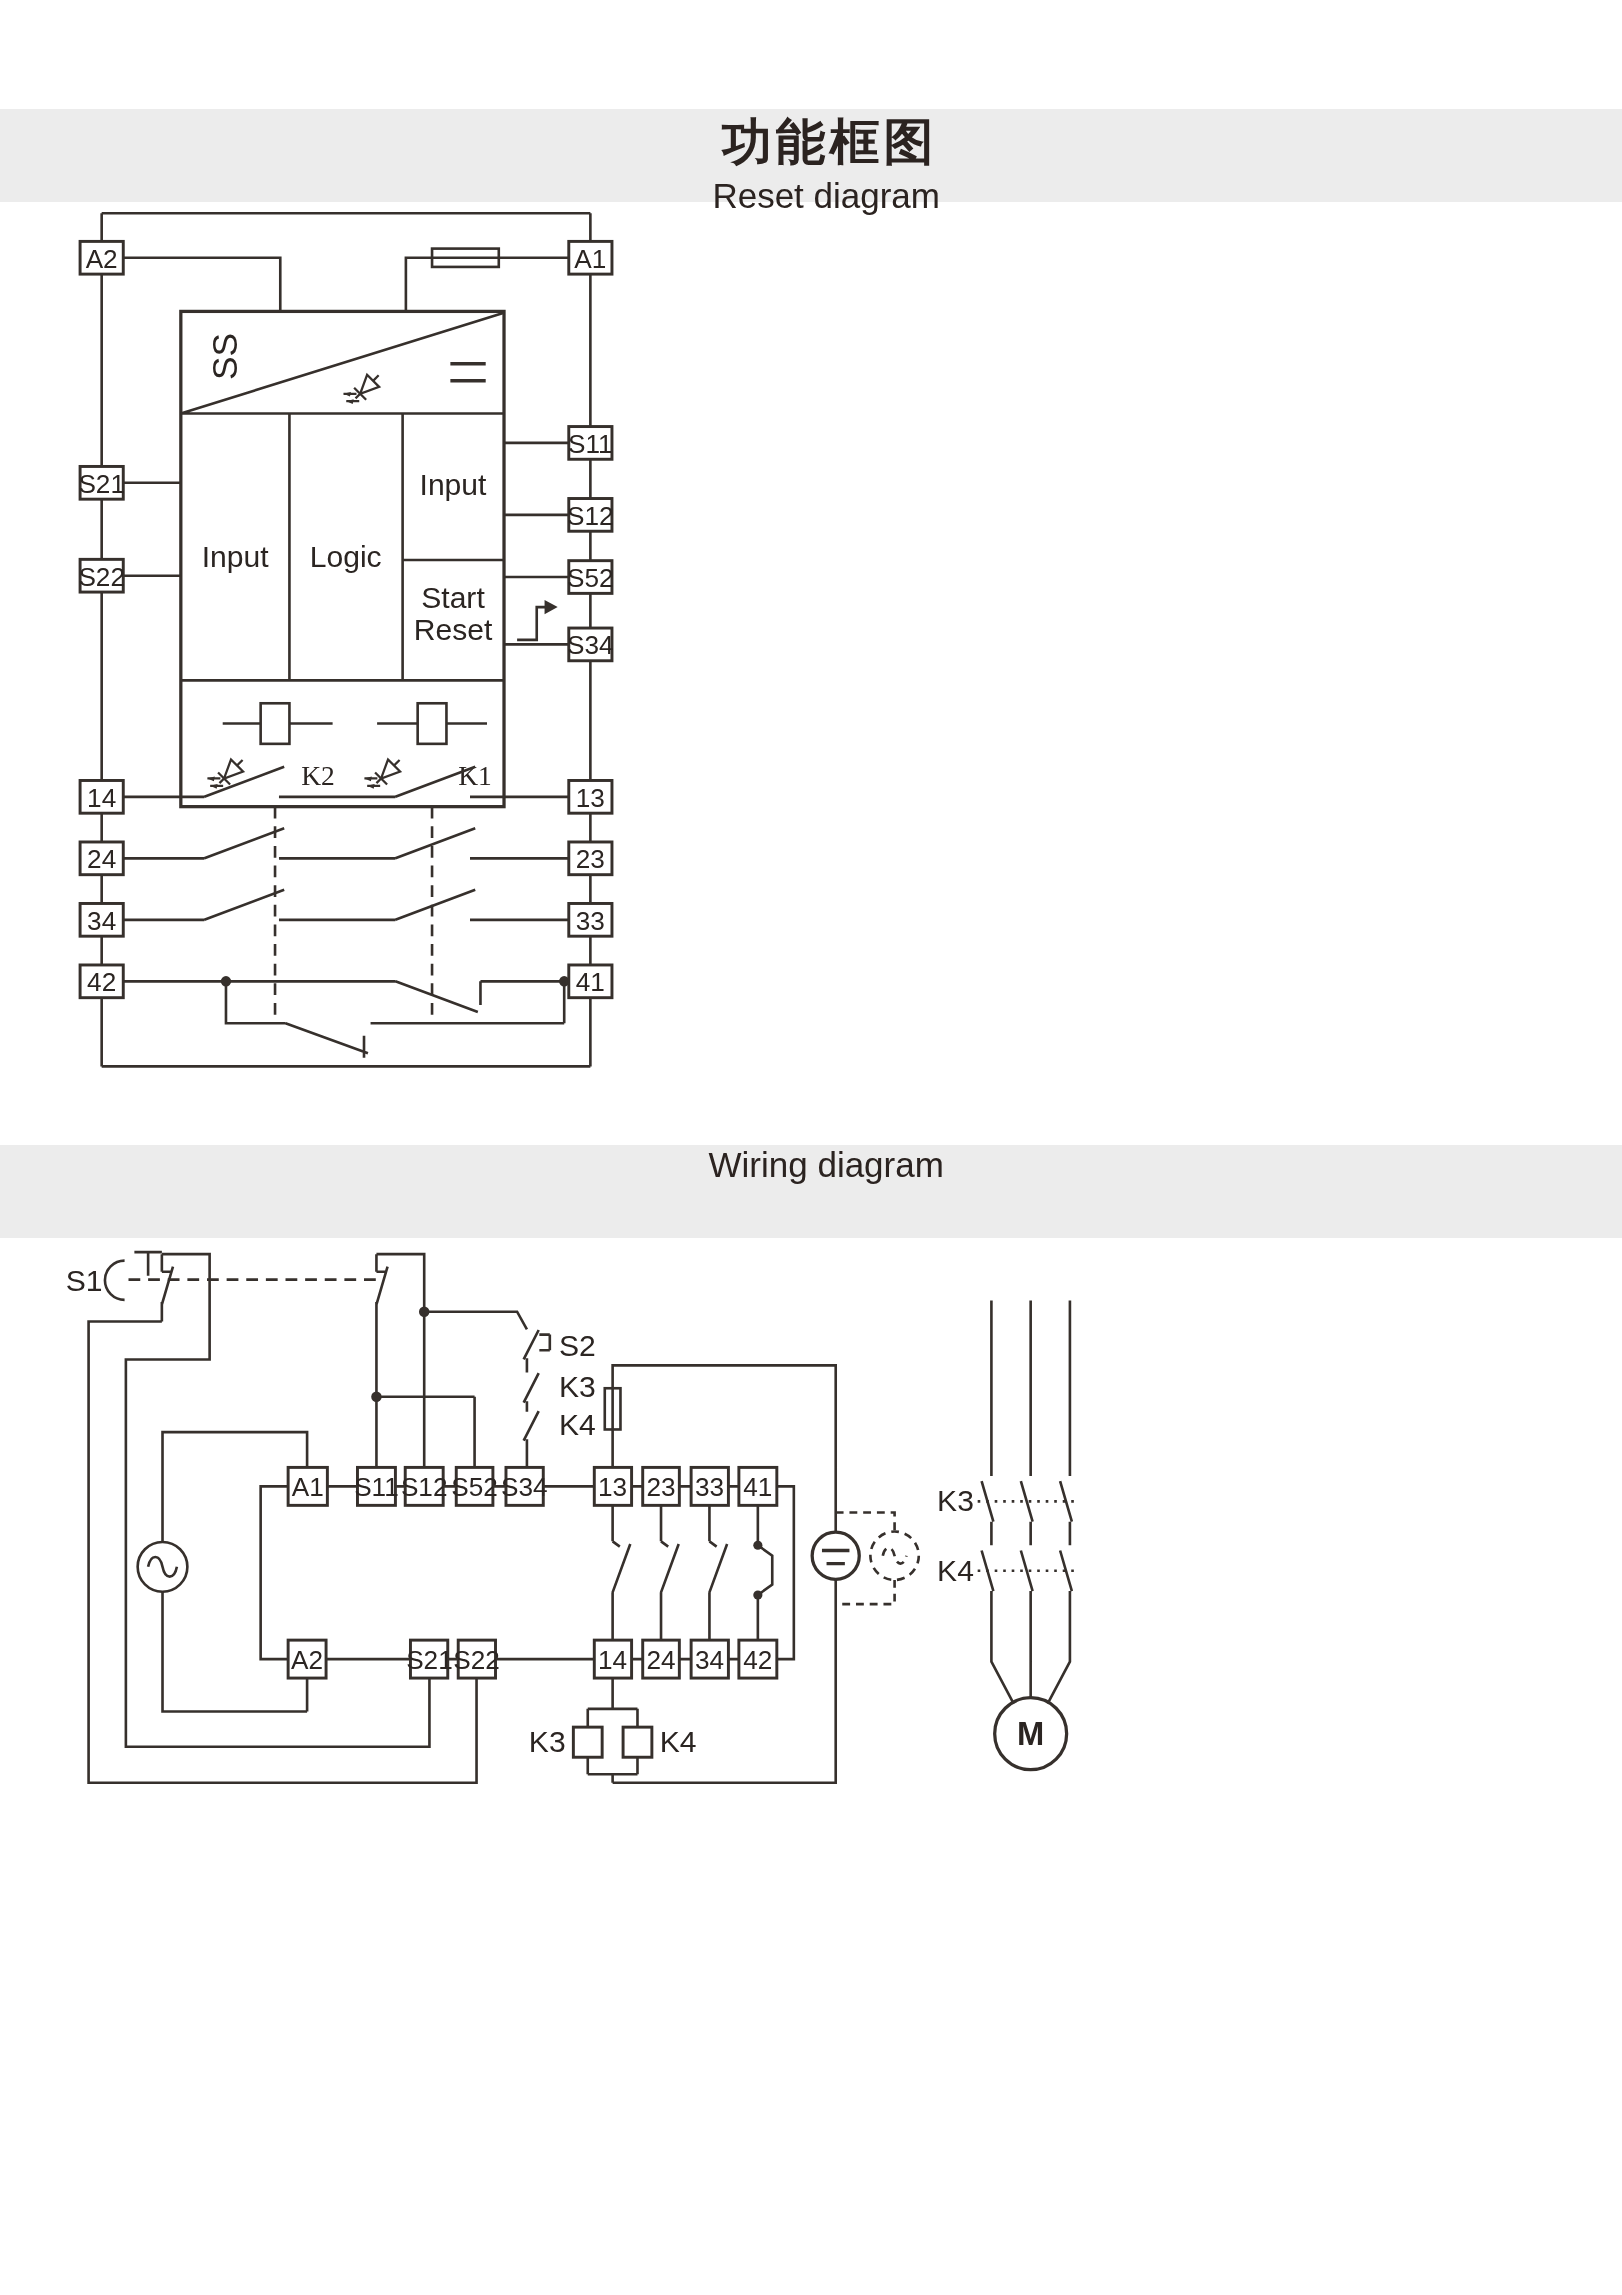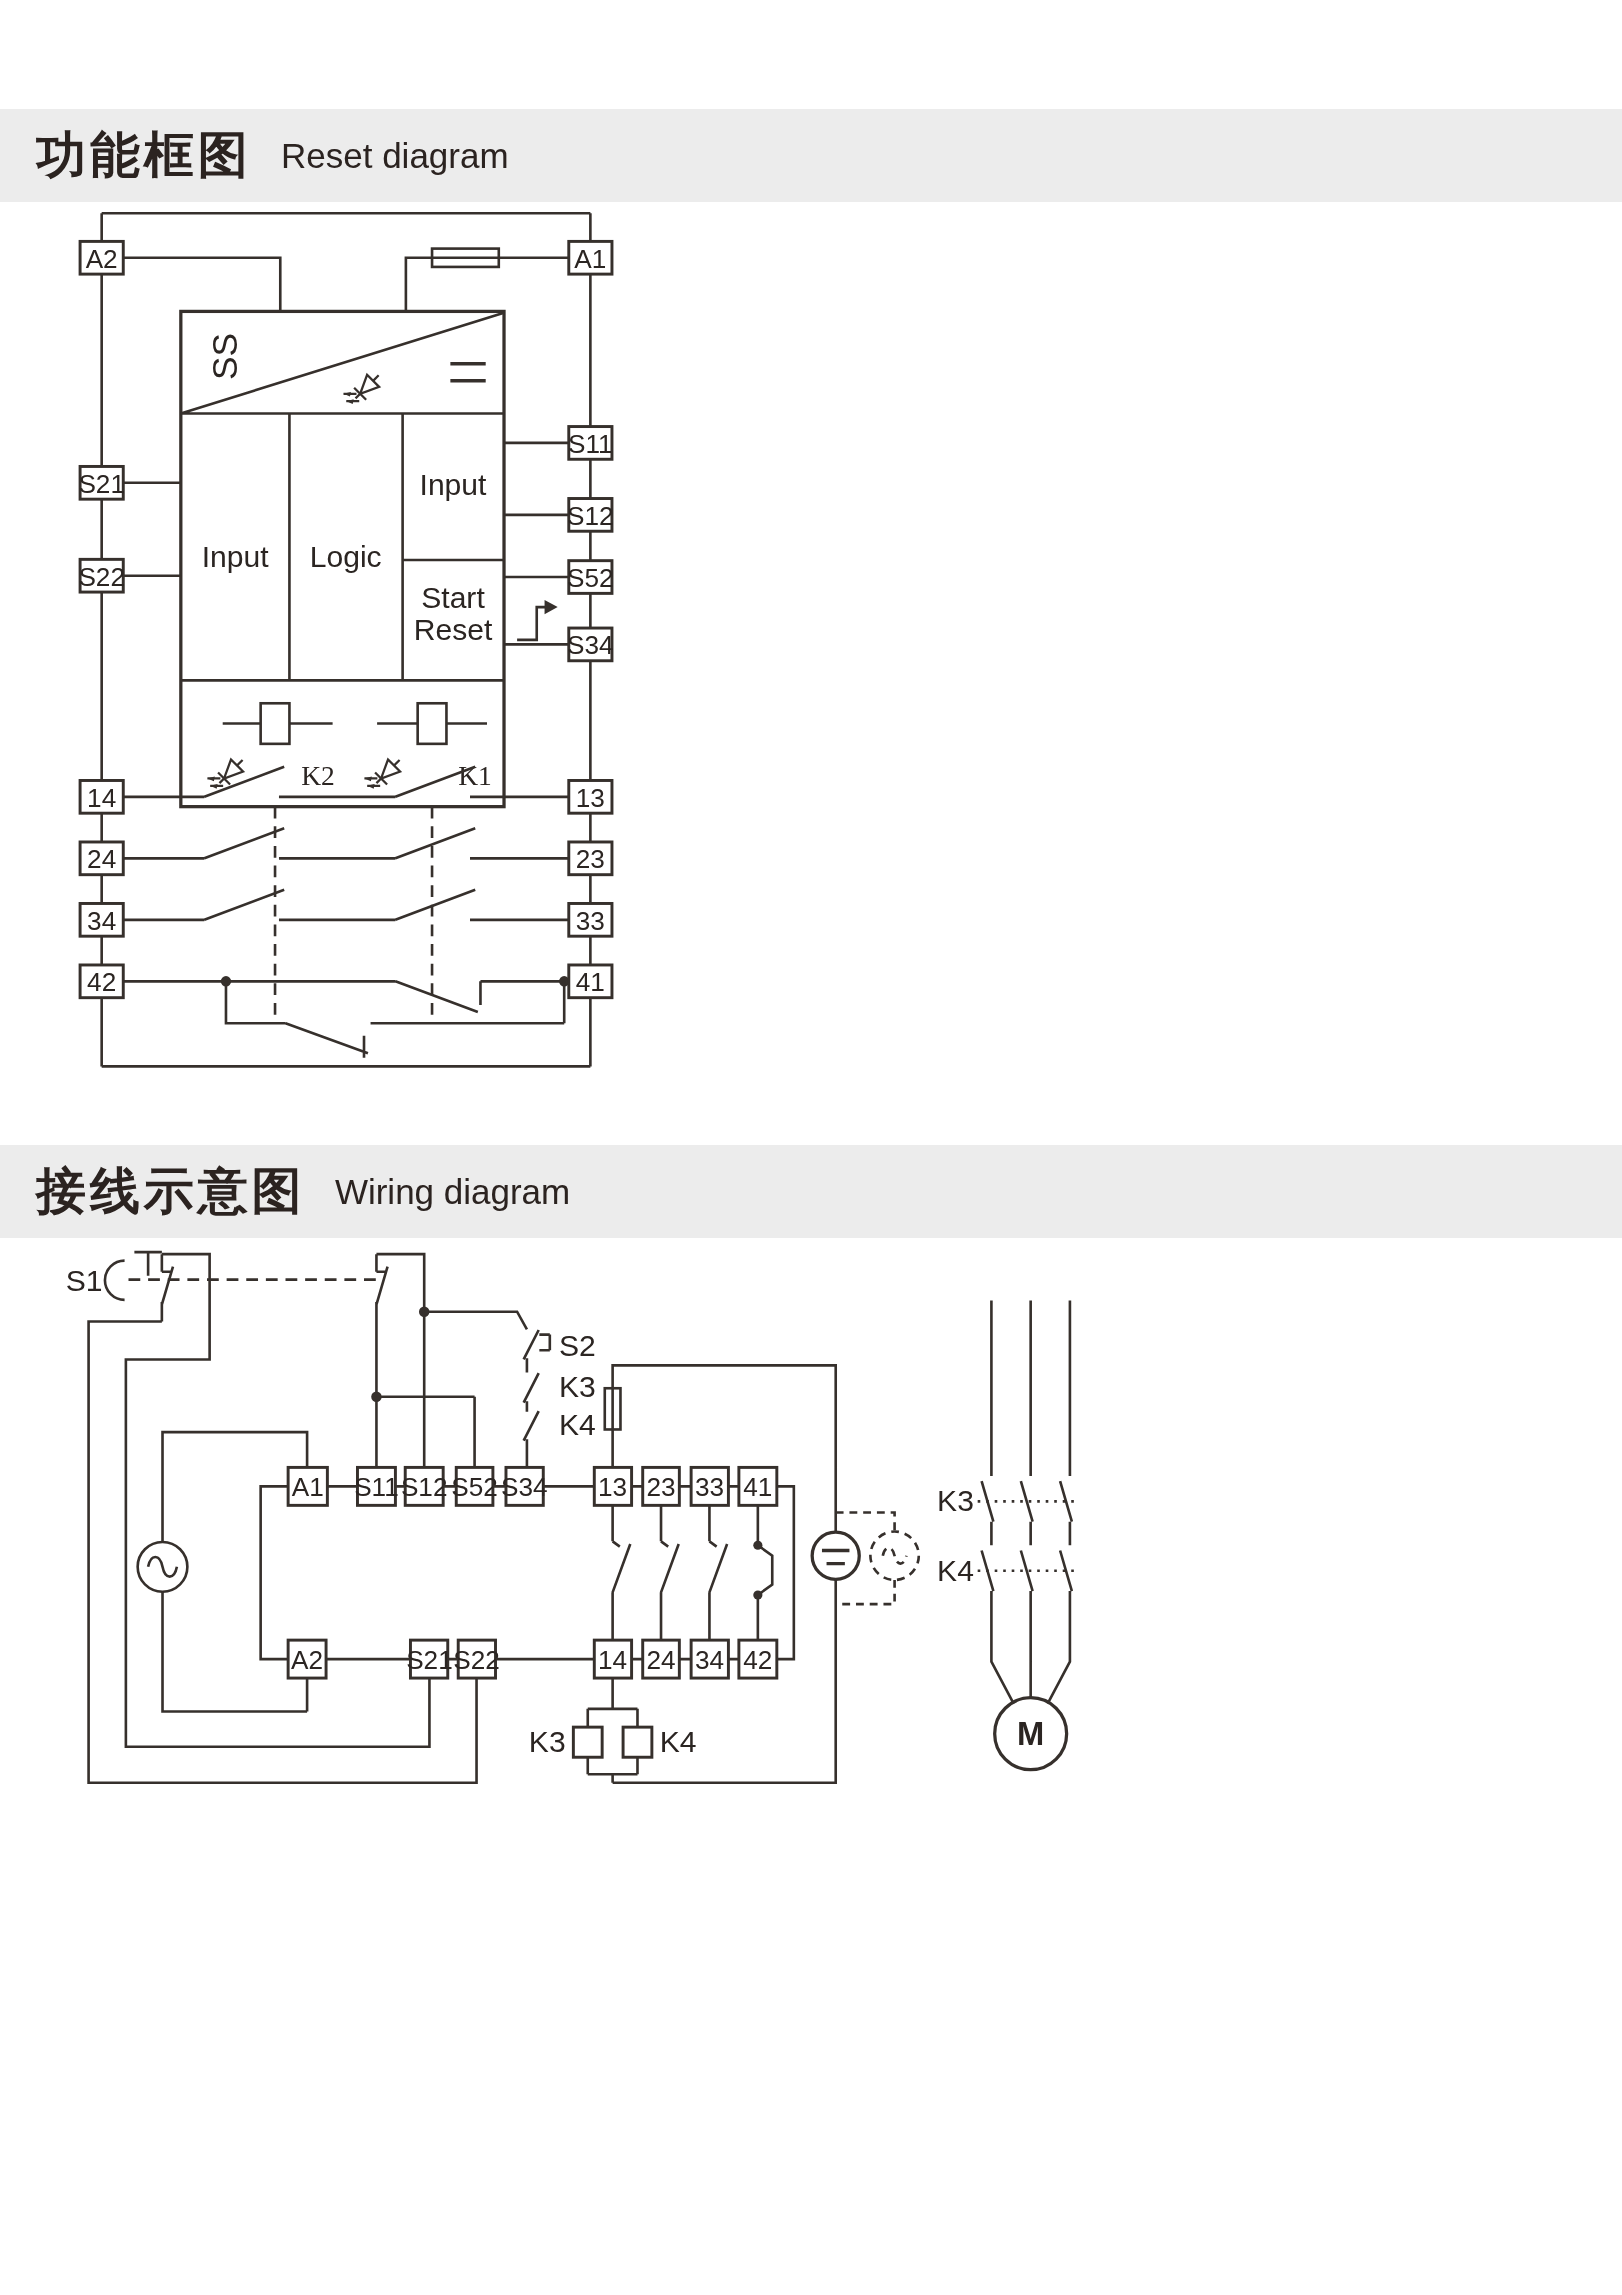--- a/index.html
+++ b/index.html
@@ -1,17 +1,17 @@
 <!DOCTYPE html>
 <html style="font-size:10.5px"><head>
 <meta charset="utf-8">
 <style>
   html,body{margin:0;padding:0;background:#ffffff;}
   body{width:1623px;height:2295px;position:relative;font-family:"Liberation Sans",sans-serif;}
-  .band{position:absolute;left:0;width:1623px;height:93px;background:#ececec;display:flex;align-items:center;}
+  .band{position:absolute;left:0;width:1623px;height:93px;background:#ececec;display:flex;align-items:center;flex-direction:column;}
   .band .zh{font-size:50px;font-weight:600;color:#2b2320;margin-left:36px;letter-spacing:3.9px;}
   .band .en{font-size:35px;font-weight:400;color:#2b2320;margin-left:29.4px;}
   #band1{top:109px;} #band2{top:1145px;}
   svg{position:absolute;left:0;top:0;}
   .w{stroke:#36302c;fill:none;stroke-width:4px;}
   .w5{stroke:#36302c;fill:none;stroke-width:5px;}
   .tb{fill:#ffffff;stroke:#36302c;stroke-width:4.5px;}
   .dot{fill:#36302c;stroke:none;}
   .lbl{fill:#2b2522;font-family:"Liberation Sans",sans-serif;}
   .tl{font-size:40px;}
@@ -22,21 +22,20 @@
   .dotl{stroke-dasharray:4 9;}
 </style>
 </head>
 <body>
 
 <div class="band" id="band1">
   <span class="zh">功能框图</span>
   <span class="en">Reset diagram</span>
 </div>
 <div class="band" id="band2">
-  <span class="zh">接线示意图</span>
   <span class="en">Wiring diagram</span>
 </div>
 
 <svg width="1623" height="2295" viewBox="0 0 2480 3508">
 <defs>
   <g id="led">
     <g transform="rotate(45)" stroke="#36302c" stroke-width="3.5" fill="none">
       <path d="M0,-26 V-14 M-13,14 H13 M0,14 V24"></path>
       <path d="M-13,-14 H13 L0,14 Z"></path>
       <path d="M-4,18 l-14,14 M7,23 l-14,14"></path>

